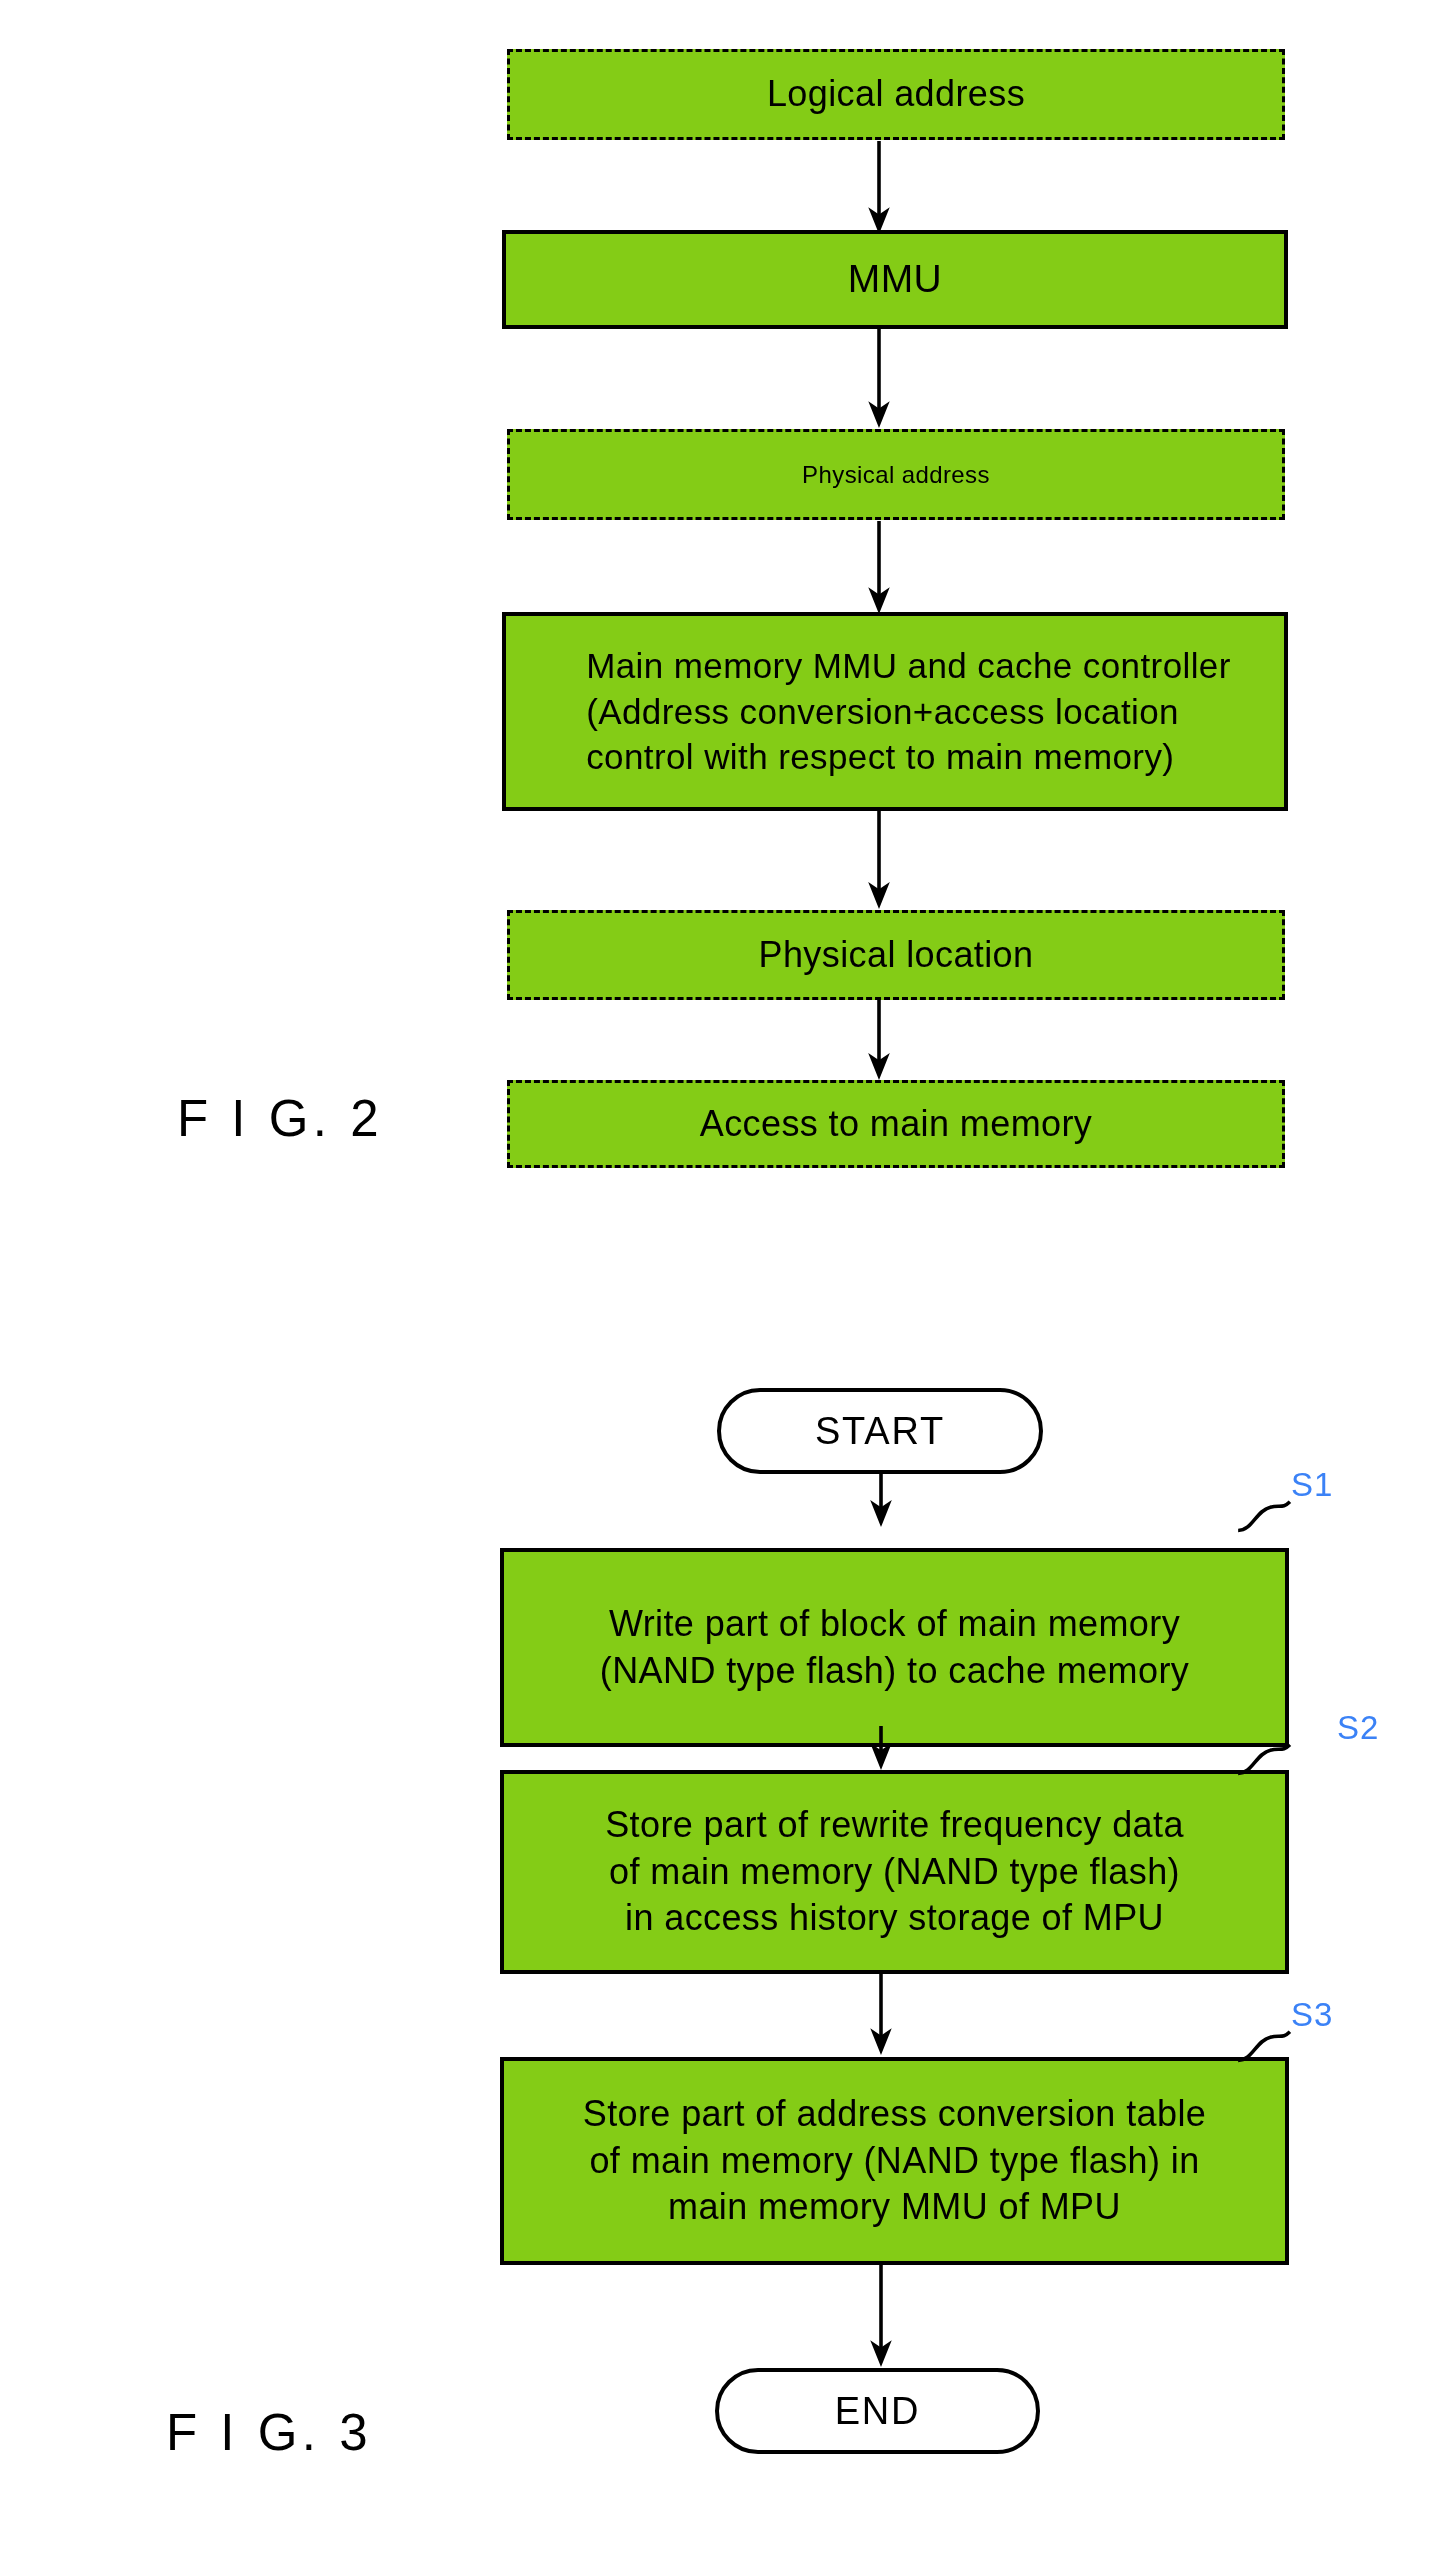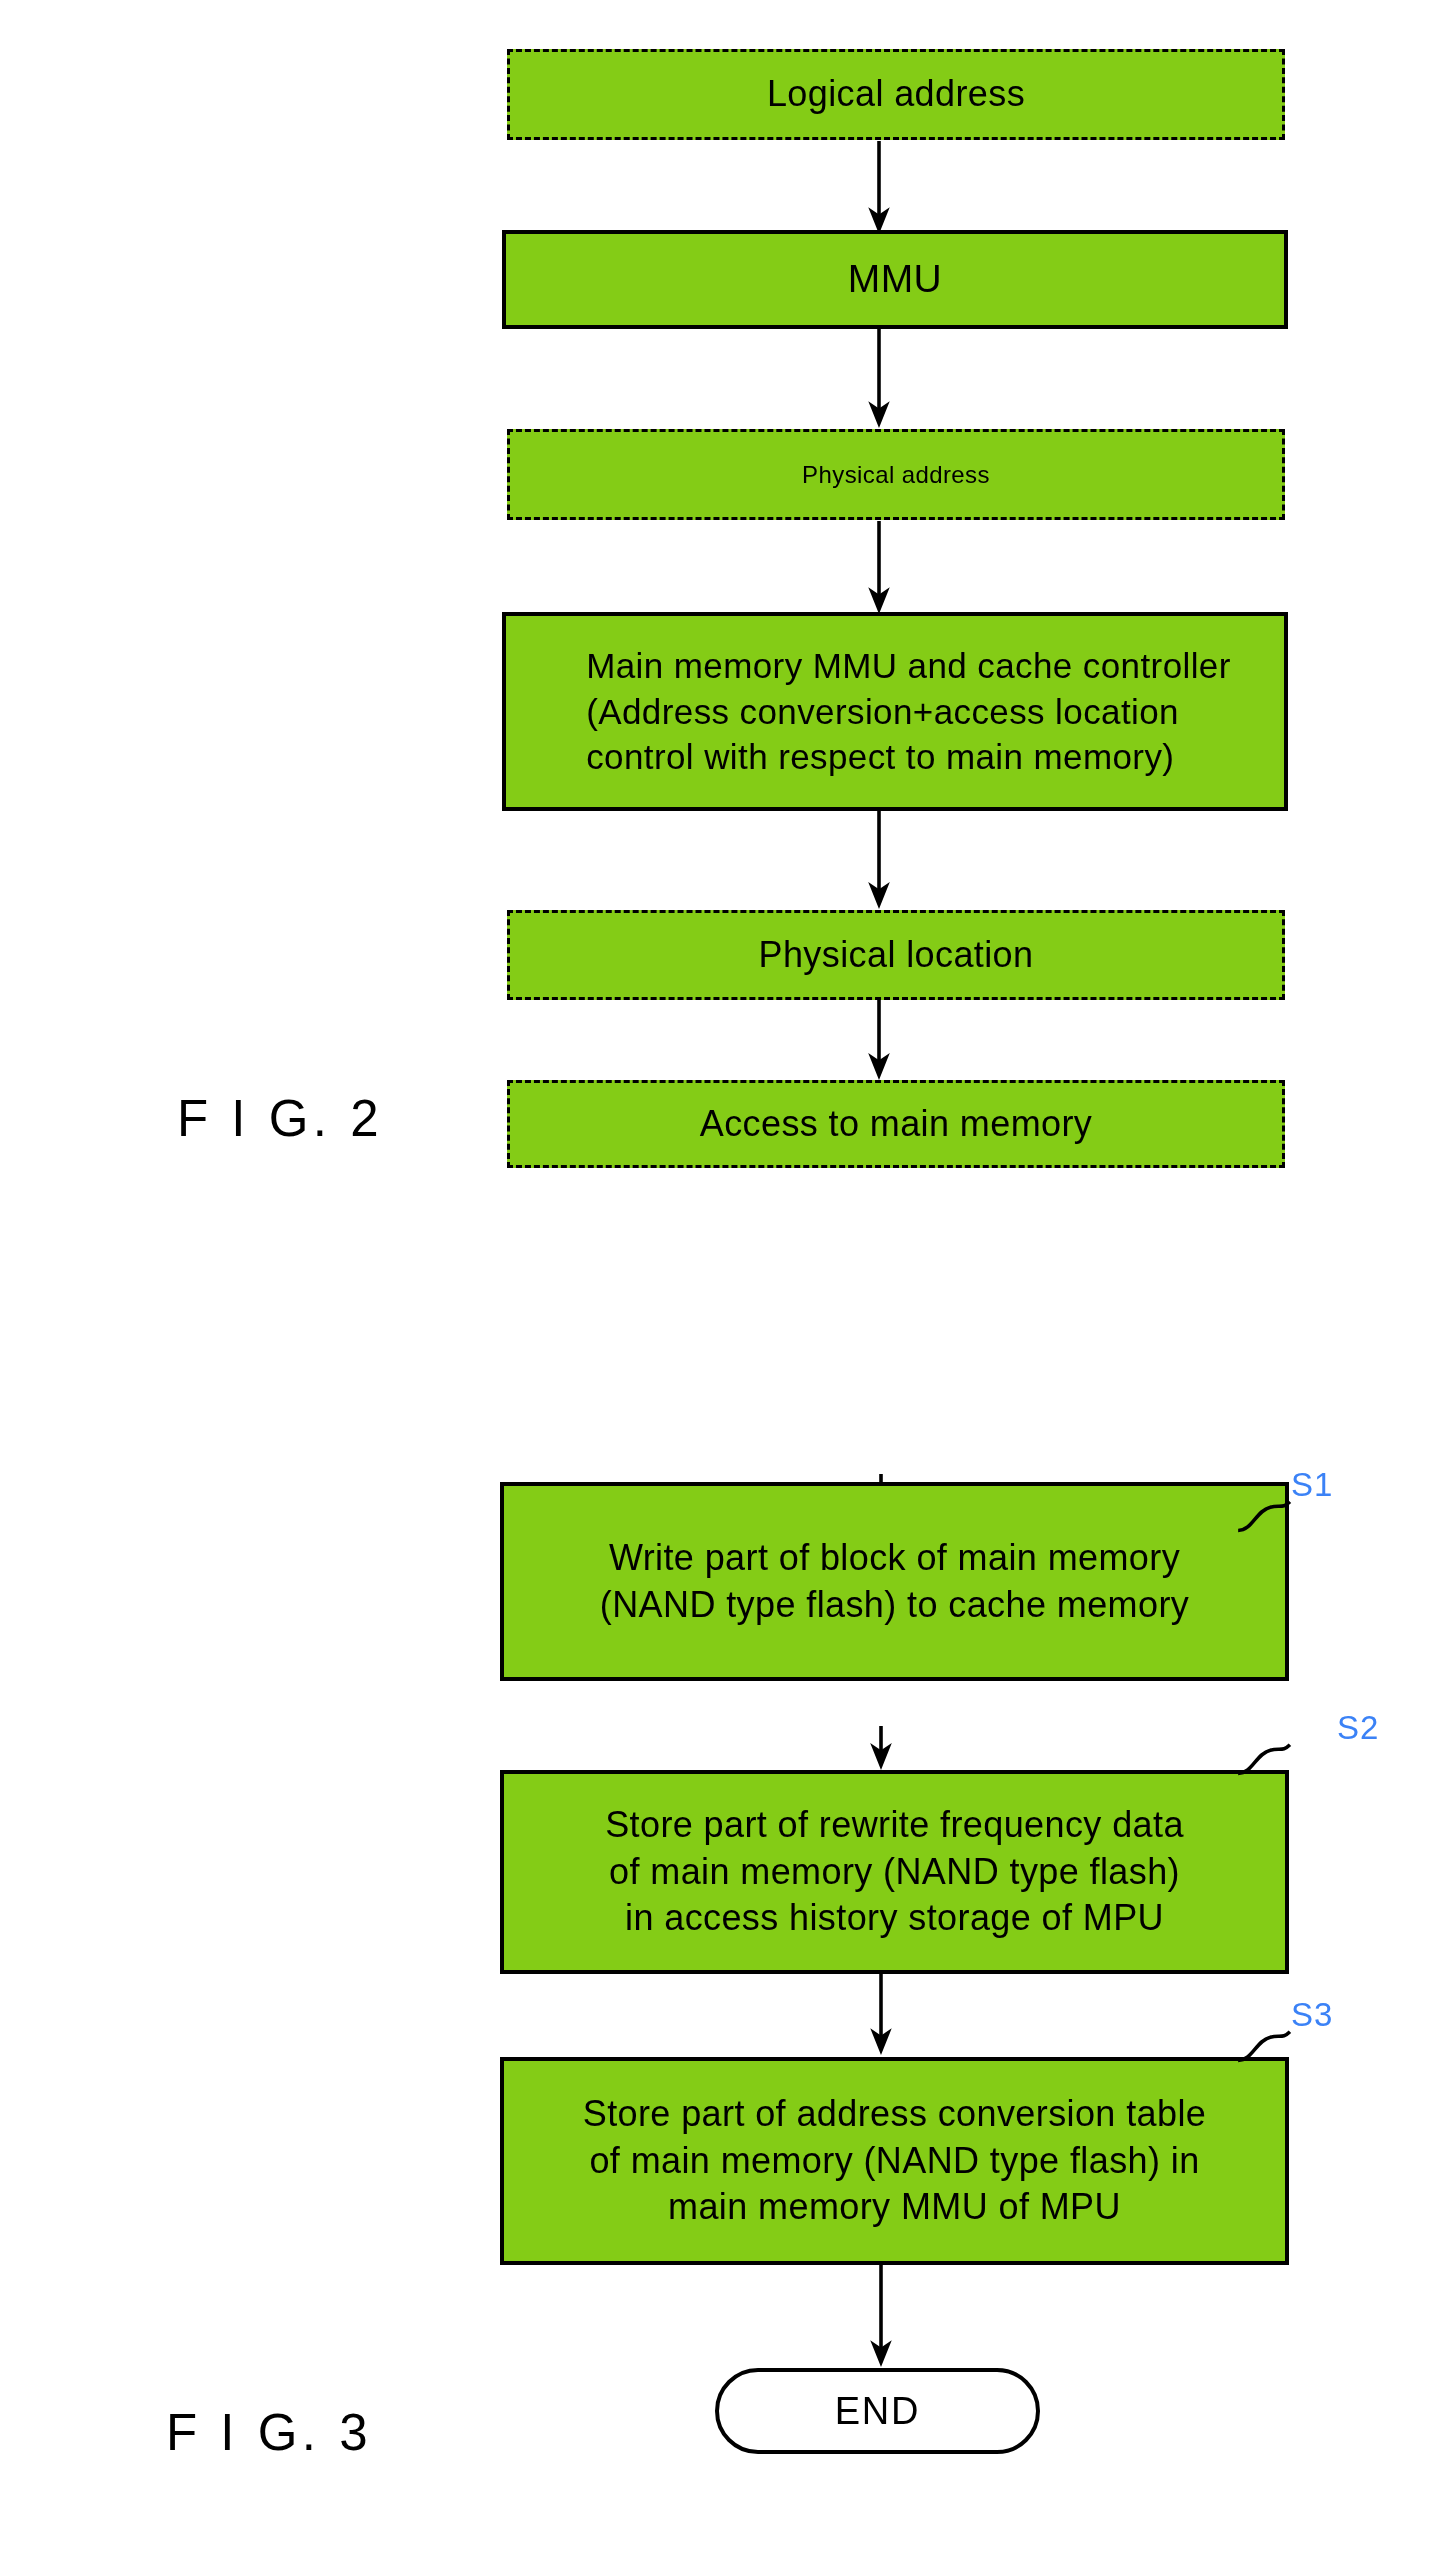--- a/index.html
+++ b/index.html
@@ -149,29 +149,32 @@
       <polygon points="20,89 8,59 20,67 32,59" fill="#000"></polygon>
     </svg>
   </div>
 
   <div class="node dashed center" style="left:507px; top:1080px; width:778px; height:88px; font-size:36px;">
     <span class="txt">Access to main memory</span>
   </div>
 
   <div class="figcap" style="left:177px; top:1089px;">F I G. 2</div>
 
+  <div class="terminal" style="left:717px; top:1388px; width:326px; height:86px; font-size:38px;">
+    <span class="txt">START</span>
+  </div>
 
   <div class="conn" style="left:863px; top:1474px;">
     <svg width="36" height="54" viewBox="0 0 40 60">
       <line x1="20" y1="0" x2="20" y2="44" stroke="#000" stroke-width="4"></line>
       <polygon points="20,59 8,29 20,37 32,29" fill="#000"></polygon>
     </svg>
   </div>
 
-  <div class="node solid center" style="left:500px; top:1482px; width:789px; height:199px; font-size:36px;">
+  <div class="node solid center" style="left:500px; top:1548px; width:789px; height:199px; font-size:36px;">
     <span class="txt">Write part of block of main memory
 (NAND type flash) to cache memory</span>
   </div>
   <div class="stepcurve" style="left:1236px; top:1484px;">
     <svg width="65" height="50" viewBox="0 0 72 56">
       <path d="M2,52 C18,52 22,30 38,26 C48,23 52,28 60,20" fill="none" stroke="#000" stroke-width="4"></path>
     </svg>
   </div>
   <div class="steptag" style="left:1291px; top:1466px;">S1</div>
 

